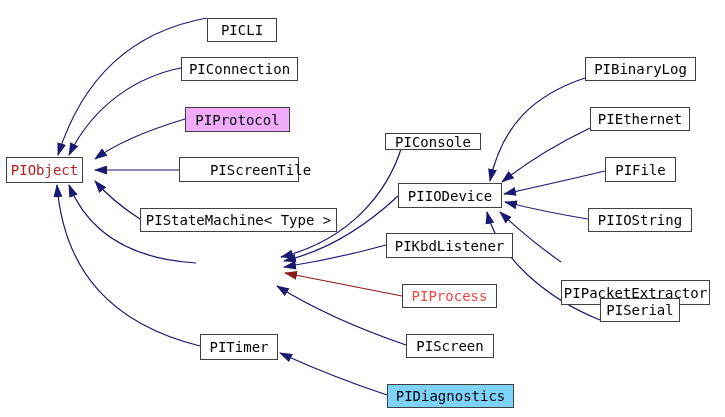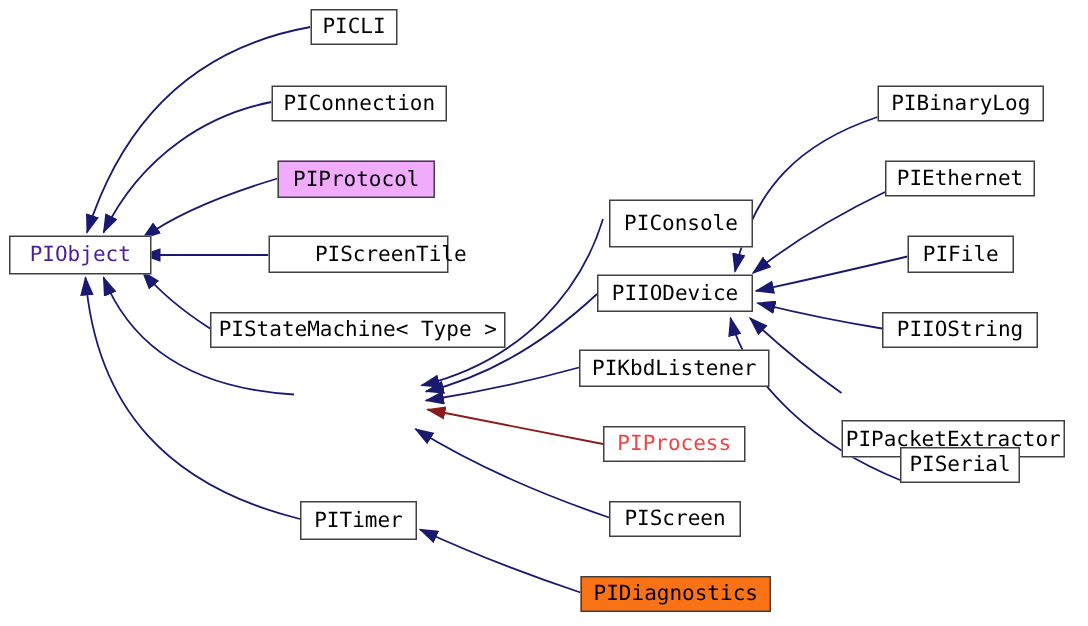--- a/index.html
+++ b/index.html
@@ -55,33 +55,33 @@
       <path d="M406,345 Q330,319 277,286" fill="none" stroke="#191970" stroke-width="1.2" marker-end="url(#arrow-public)"></path>
       <path d="M585,78 C534,95 502,125 490,181" fill="none" stroke="#191970" stroke-width="1.2" marker-end="url(#arrow-public)"></path>
       <path d="M590,128 Q540,152 502,182" fill="none" stroke="#191970" stroke-width="1.2" marker-end="url(#arrow-public)"></path>
       <path d="M605,171 Q550,184 504,194" fill="none" stroke="#191970" stroke-width="1.2" marker-end="url(#arrow-public)"></path>
       <path d="M588,219 Q545,212 505,202" fill="none" stroke="#191970" stroke-width="1.2" marker-end="url(#arrow-public)"></path>
       <path d="M561,262 Q527,238 500,212" fill="none" stroke="#191970" stroke-width="1.2" marker-end="url(#arrow-public)"></path>
       <path d="M600,320 C545,298 498,256 487,212" fill="none" stroke="#191970" stroke-width="1.2" marker-end="url(#arrow-public)"></path>
       <path d="M387,395 Q330,376 280,353" fill="none" stroke="#191970" stroke-width="1.2" marker-end="url(#arrow-public)"></path>
     </svg>
   <div class="node-layer">
-      <div class="node" style="left: 6px; top: 157px; width: 95px; height: 26px; border-color: rgb(64, 64, 64); background: rgb(255, 255, 255); color: #4c1d95;">PIObject</div>
-      <div class="node" style="left: 207px; top: 6px; width: 58px; height: 24px; border-color: rgb(64, 64, 64); background: rgb(255, 255, 255); color: rgb(0, 0, 0);">PICLI</div>
+      <div class="node" style="left: 6px; top: 157px; width: 77px; height: 26px; border-color: rgb(64, 64, 64); background: rgb(255, 255, 255); color: #b91c1c;">PIObject</div>
+      <div class="node" style="left: 207px; top: 18px; width: 70px; height: 24px; border-color: rgb(64, 64, 64); background: rgb(255, 255, 255); color: rgb(0, 0, 0);">PICLI</div>
       <div class="node" style="left: 181px; top: 57px; width: 117px; height: 24px; border-color: rgb(64, 64, 64); background: rgb(255, 255, 255); color: rgb(0, 0, 0);">PIConnection</div>
       <div class="node" style="left: 185px; top: 107px; width: 105px; height: 25px; border-color: rgb(64, 64, 64); background: #f0abfc; color: rgb(0, 0, 0);">PIProtocol</div>
       <div class="node" style="left: 179px; top: 157px; width: 120px; height: 25px; border-color: rgb(64, 64, 64); background: rgb(255, 255, 255); color: rgb(0, 0, 0); padding-left: 43px;">PIScreenTile</div>
       <div class="node" style="left: 140px; top: 208px; width: 197px; height: 24px; border-color: rgb(64, 64, 64); background: rgb(255, 255, 255); color: rgb(0, 0, 0);">PIStateMachine&lt; Type &gt;</div>
       <div class="node" style="left: 200px; top: 334px; width: 78px; height: 26px; border-color: rgb(64, 64, 64); background: rgb(255, 255, 255); color: rgb(0, 0, 0);">PITimer</div>
-      <div class="node" style="left: 406px; top: 133px; width: 96px; height: 32px; border-color: rgb(64, 64, 64); background: rgb(255, 255, 255); color: rgb(0, 0, 0);">PIConsole</div>
+      <div class="node" style="left: 385px; top: 133px; width: 96px; height: 17px; border-color: rgb(64, 64, 64); background: rgb(255, 255, 255); color: rgb(0, 0, 0);">PIConsole</div>
       <div class="node" style="left: 398px; top: 183px; width: 104px; height: 25px; border-color: rgb(64, 64, 64); background: rgb(255, 255, 255); color: rgb(0, 0, 0);">PIIODevice</div>
       <div class="node" style="left: 386px; top: 233px; width: 127px; height: 25px; border-color: rgb(64, 64, 64); background: rgb(255, 255, 255); color: rgb(0, 0, 0);">PIKbdListener</div>
       <div class="node" style="left: 402px; top: 284px; width: 95px; height: 24px; border-color: rgb(64, 64, 64); background: rgb(255, 255, 255); color: #ef4444;">PIProcess</div>
       <div class="node" style="left: 406px; top: 334px; width: 88px; height: 24px; border-color: rgb(64, 64, 64); background: rgb(255, 255, 255); color: rgb(0, 0, 0);">PIScreen</div>
-      <div class="node" style="left: 387px; top: 384px; width: 127px; height: 24px; border-color: rgb(64, 64, 64); background: #f97316; color: rgb(0, 0, 0);">PIDiagnostics</div>
+      <div class="node" style="left: 387px; top: 384px; width: 127px; height: 24px; border-color: rgb(64, 64, 64); background: #7dd3fc; color: rgb(0, 0, 0);">PIDiagnostics</div>
       <div class="node" style="left: 585px; top: 57px; width: 111px; height: 24px; border-color: rgb(64, 64, 64); background: rgb(255, 255, 255); color: rgb(0, 0, 0);">PIBinaryLog</div>
       <div class="node" style="left: 590px; top: 107px; width: 100px; height: 24px; border-color: rgb(64, 64, 64); background: rgb(255, 255, 255); color: rgb(0, 0, 0);">PIEthernet</div>
       <div class="node" style="left: 605px; top: 157px; width: 71px; height: 25px; border-color: rgb(64, 64, 64); background: rgb(255, 255, 255); color: rgb(0, 0, 0);">PIFile</div>
       <div class="node" style="left: 588px; top: 208px; width: 104px; height: 24px; border-color: rgb(64, 64, 64); background: rgb(255, 255, 255); color: rgb(0, 0, 0);">PIIOString</div>
       <div class="node" style="left: 561px; top: 259px; width: 149px; height: 25px; border-color: rgb(64, 64, 64); background: rgb(255, 255, 255); color: rgb(0, 0, 0); margin-top: 21px;">PIPacketExtractor</div>
       <div class="node" style="left: 600px; top: 298px; width: 80px; height: 24px; border-color: rgb(64, 64, 64); background: rgb(255, 255, 255); color: rgb(0, 0, 0);">PISerial</div>
     </div>
 </div>
 
 </body></html>

